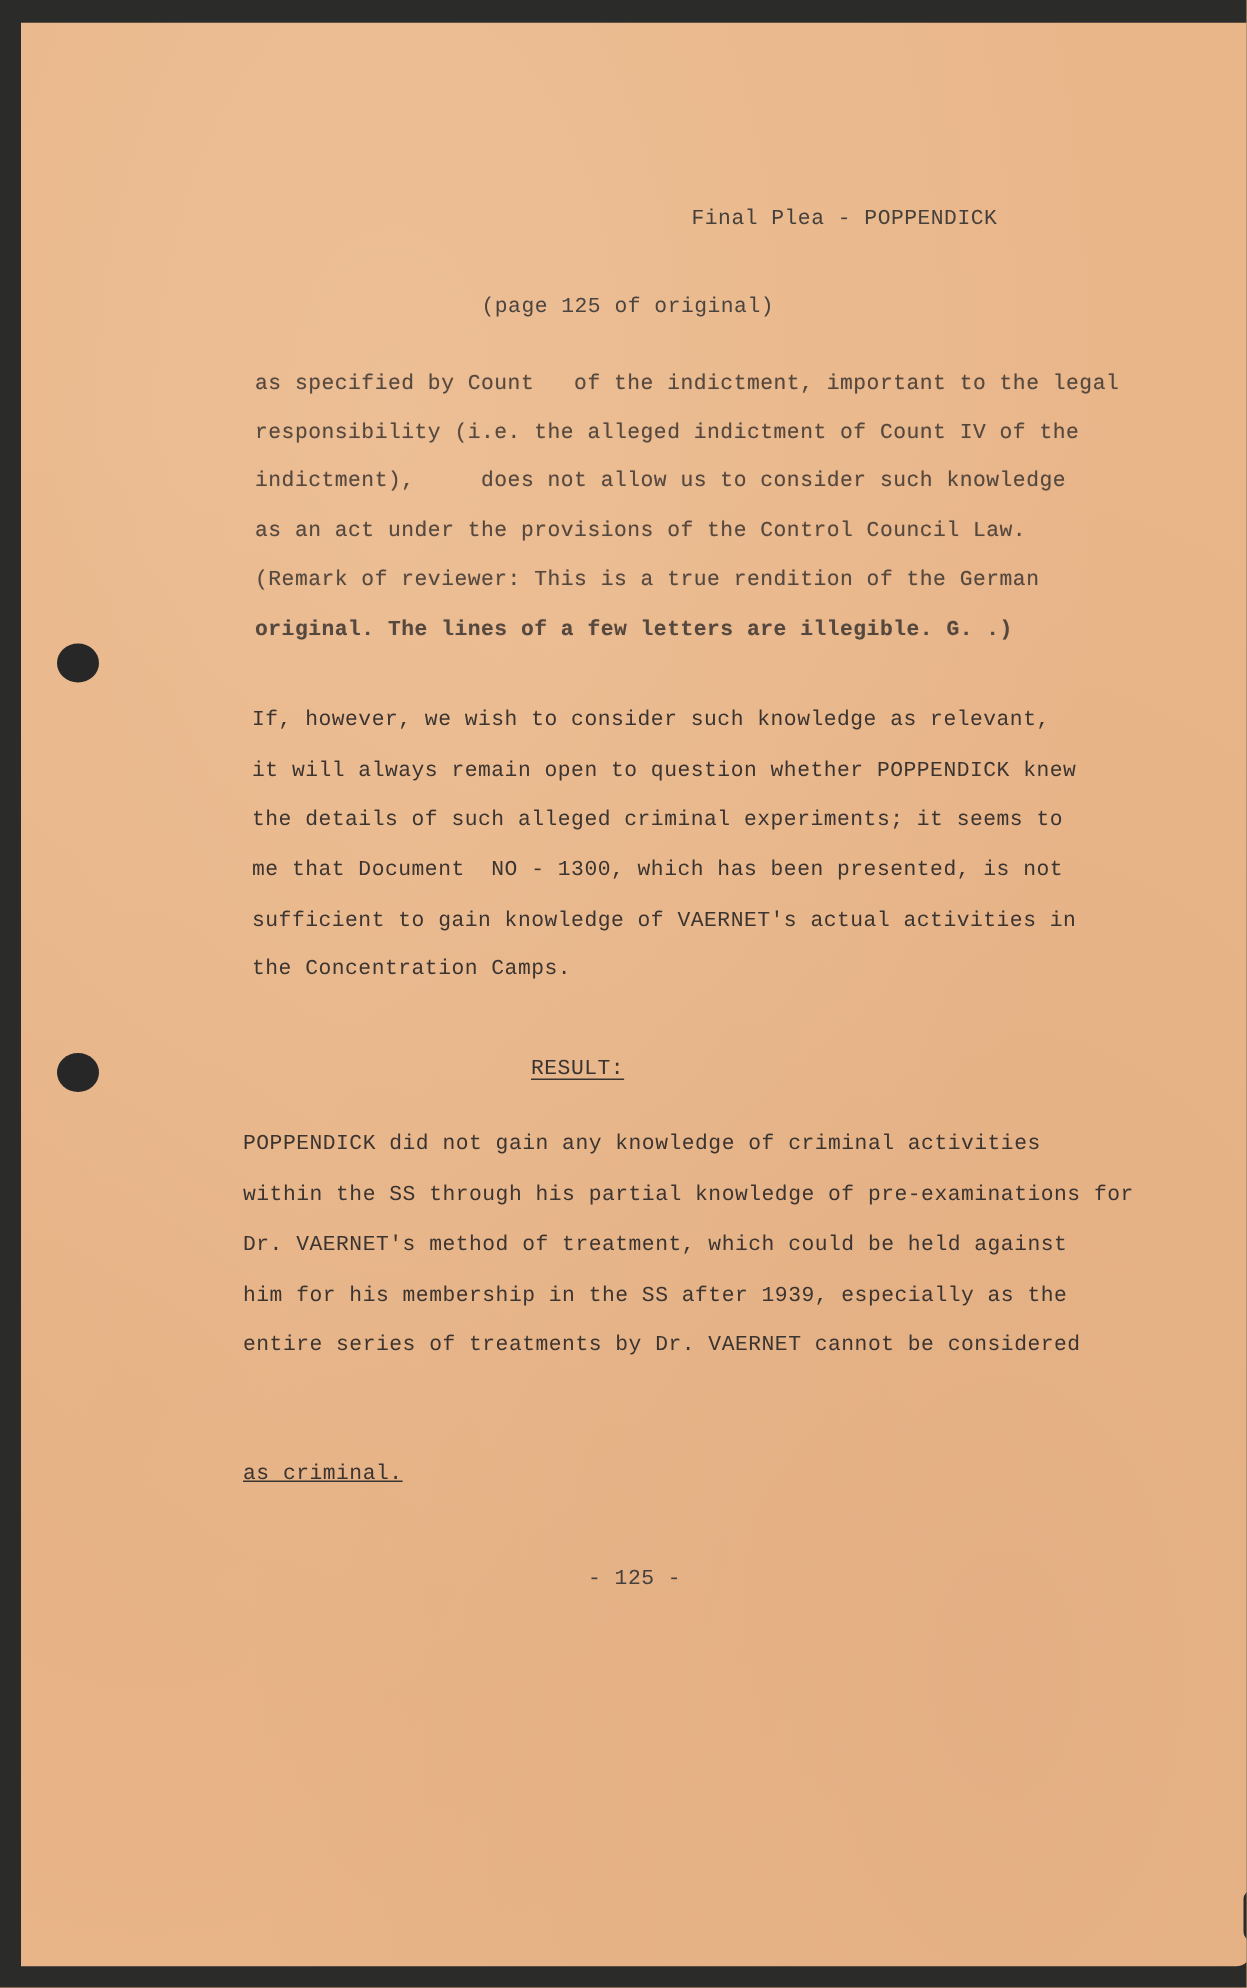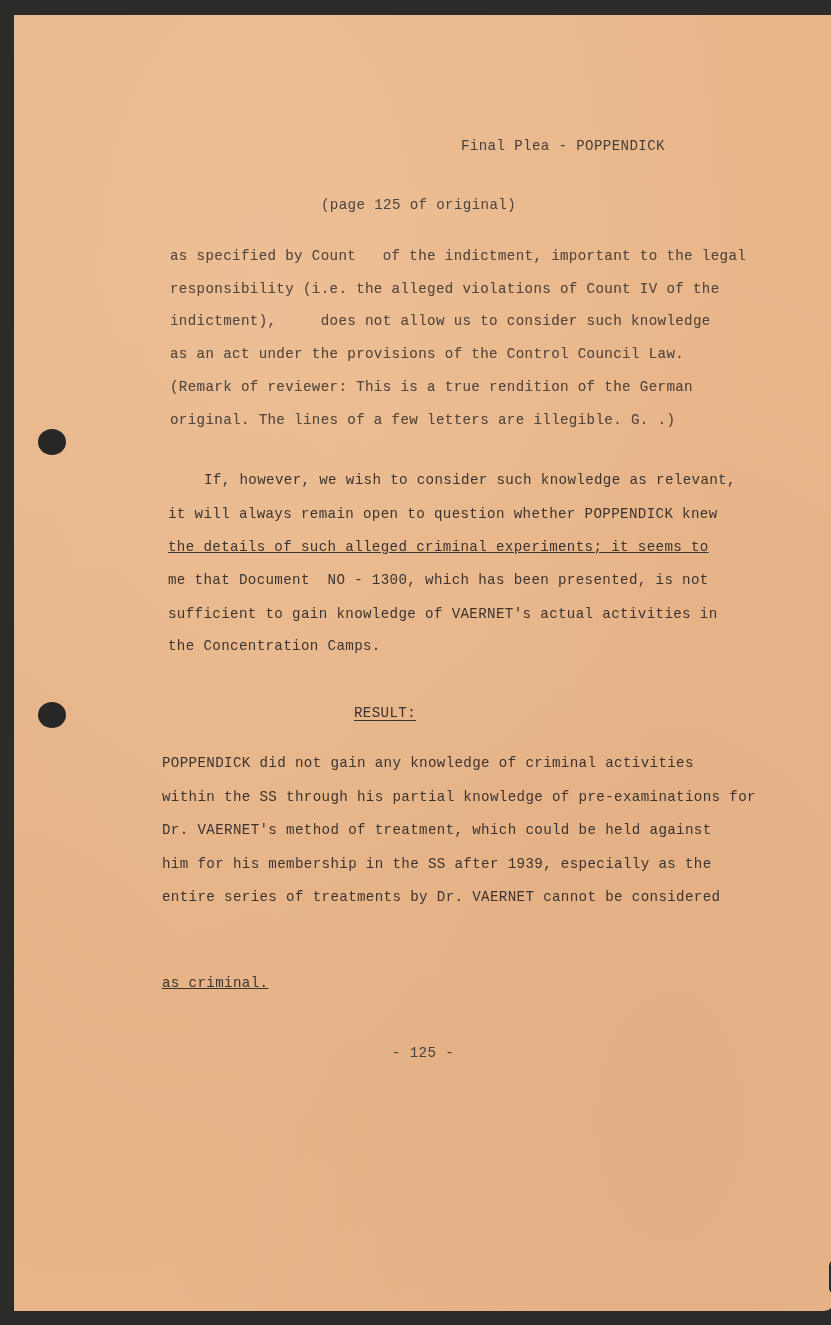--- a/index.html
+++ b/index.html
@@ -96,31 +96,31 @@
 
   <div class="hole top"></div>
   <div class="hole bottom"></div>
   <div class="edge-notch"></div>
 
   <div class="t header-title">Final Plea - POPPENDICK</div>
   <div class="t header-sub">(page 125 of original)</div>
 
   <div class="para">
     <p class="faded" style="left:156px; top:233px;">as specified by Count   of the indictment, important to the legal</p>
-    <p class="faded" style="left:156px; top:266px;">responsibility (i.e. the alleged violations of Count IV of the</p>
+    <p class="faded" style="left:156px; top:266px;">responsibility (i.e. the alleged indictment of Count IV of the</p>
     <p class="faded" style="left:156px; top:298px;">indictment),     does not allow us to consider such knowledge</p>
     <p class="faded" style="left:156px; top:331px;">as an act under the provisions of the Control Council Law.</p>
     <p class="faded" style="left:156px; top:364px;">(Remark of reviewer: This is a true rendition of the German</p>
-    <p class="faded" style="left:156px; top:397px;">original. The lines of a few letters are illegible. G. .)</p>
+    <p class="faded" style="left:156px; top:397px;font-weight:bold;">original. The lines of a few letters are illegible. G. .)</p>
   </div>
 
   <div class="para">
-    <p style="left:154px; top:457px;margin-left:36px;">If, however, we wish to consider such knowledge as relevant,</p>
+    <p style="left:154px; top:457px;">If, however, we wish to consider such knowledge as relevant,</p>
     <p style="left:154px; top:491px;">it will always remain open to question whether POPPENDICK knew</p>
-    <p style="left:154px; top:524px;text-decoration:underline;">the details of such alleged criminal experiments; it seems to</p>
+    <p style="left:154px; top:524px;">the details of such alleged criminal experiments; it seems to</p>
     <p style="left:154px; top:557px;text-align:center;">me that Document  NO - 1300, which has been presented, is not</p>
     <p style="left:154px; top:591px;">sufficient to gain knowledge of VAERNET's actual activities in</p>
     <p style="left:154px; top:623px;">the Concentration Camps.</p>
   </div>
 
   <div class="t heading">RESULT:</div>
 
   <div class="para">
     <p style="left:148px; top:740px;">POPPENDICK did not gain any knowledge of criminal activities</p>
     <p style="left:148px; top:774px;">within the SS through his partial knowledge of pre-examinations for</p>

